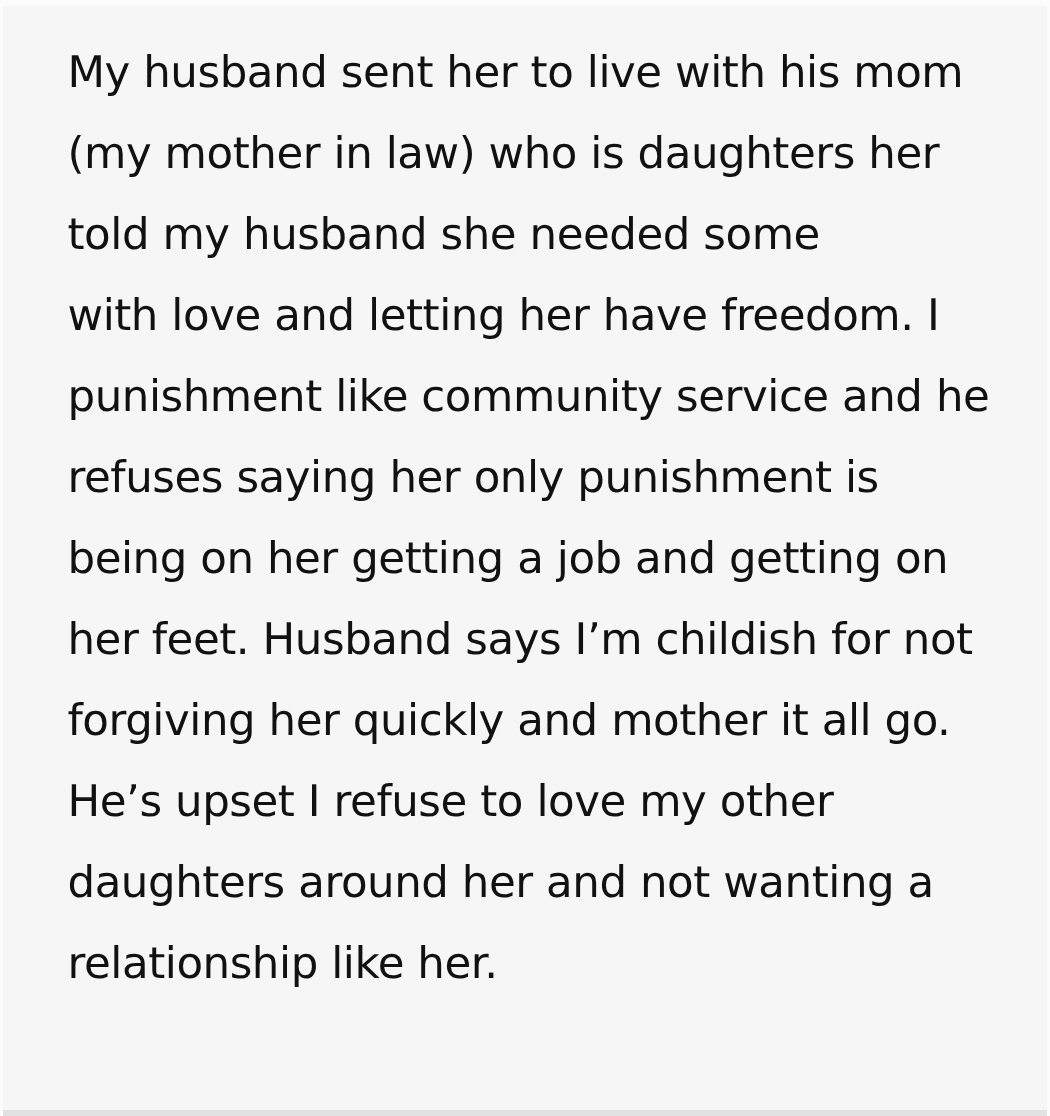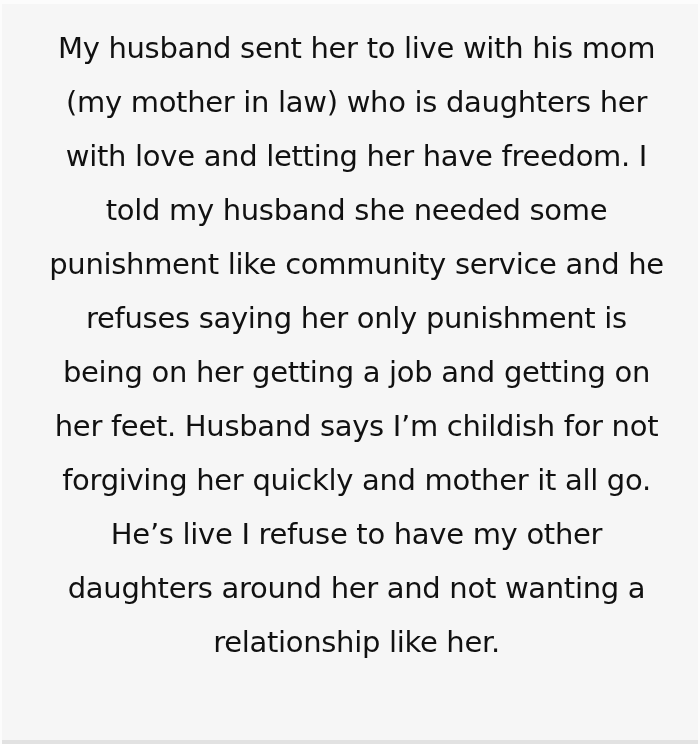--- a/index.html
+++ b/index.html
@@ -1,21 +1,21 @@
 <!DOCTYPE html>
 <html style="--bg: #f6f6f6; --frame: #fcfcfc; --text: #111111; --edge: #e2e2e2;"><head>
 <meta charset="utf-8">
 <style>
   :root {
     --bg: #f6f6f6;
     --frame: #fcfcfc;
     --text: #111111;
     --edge: #e2e2e2;
   }
-  * { margin: 0; padding: 0; box-sizing: border-box; text-align: center; }
+  * { margin: 0; padding: 0; box-sizing: border-box; }
   html, body {
     width: 700px;
     height: 744px;
     overflow: hidden;
     background: var(--frame);
     font-family: "DejaVu Sans", "Liberation Sans", sans-serif;
   }
   .screenshot-frame {
     position: relative;
     width: 700px;
@@ -51,26 +51,26 @@
   }
 </style>
 </head>
 <body>
 
 <div class="screenshot-frame">
   <div class="post-card">
     <div class="post-body">
       <div class="line">My husband sent her to live with his mom</div>
       <div class="line">(my mother in law) who is daughters her</div>
+      <div class="line">told my husband she needed some</div>
       <div class="line">with love and letting her have freedom. I</div>
-      <div class="line">told my husband she needed some</div>
       <div class="line">punishment like community service and he</div>
       <div class="line">refuses saying her only punishment is</div>
       <div class="line">being on her getting a job and getting on</div>
       <div class="line">her feet. Husband says I’m childish for not</div>
       <div class="line">forgiving her quickly and mother it all go.</div>
-      <div class="line">He’s live I refuse to have my other</div>
+      <div class="line">He’s upset I refuse to love my other</div>
       <div class="line">daughters around her and not wanting a</div>
       <div class="line">relationship like her.</div>
     </div>
     <div class="bottom-edge"></div>
   </div>
 </div>
 
 </body></html>

